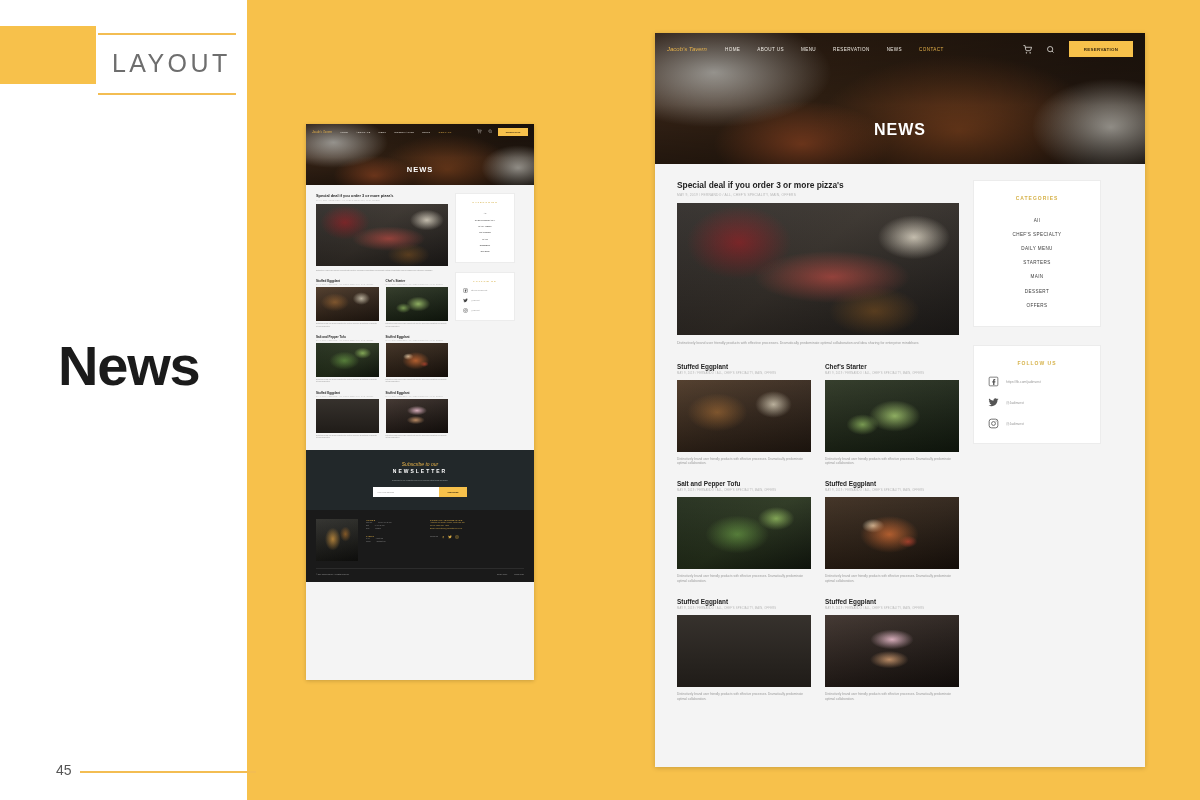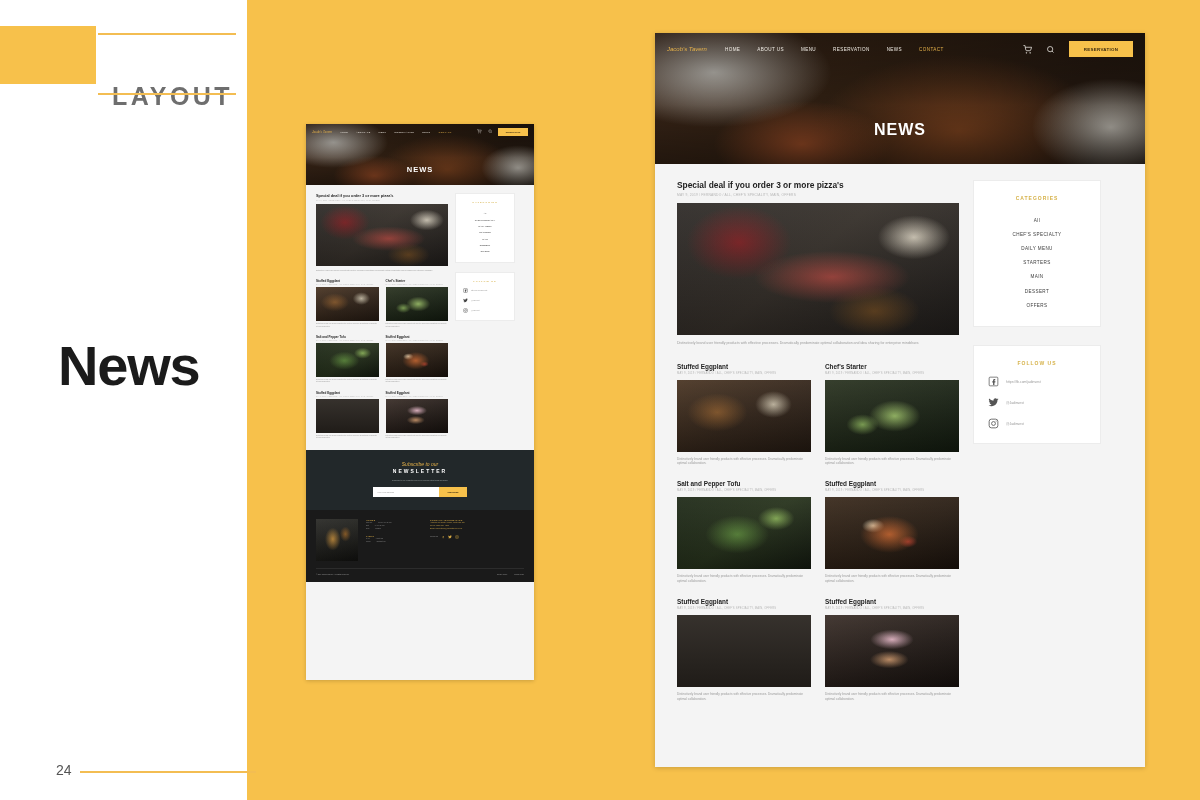--- a/index.html
+++ b/index.html
@@ -39,21 +39,21 @@
     position: absolute; left: 98px; top: 33px; width: 138px; height: 62px;
   }
   .layout-rule {
     position: absolute; left: 0; width: 138px; height: 2px; background: #f3bd52;
   }
   .layout-rule.top { top: 0; }
   .layout-rule.bot { bottom: 0; }
   .layout-word {
     position: absolute; left: 14px; top: 16px;
     font-size: 25px; letter-spacing: 3.4px; color: #6e6e6e;
-    font-weight: 700; font-family: "Liberation Sans", sans-serif; margin-top: 33px;
+    font-weight: 400; font-family: "Liberation Sans", sans-serif;
   }
 
   
   .news-title {
     position: absolute; left: 58px; top: 338px;
     font-size: 56px; font-weight: bold; color: #1b1b1b;
     letter-spacing: -1.2px; line-height: 1;
   }
   .news-para {
     position: absolute; left: 58px; top: 487px; width: 185px;
@@ -282,21 +282,21 @@
   <div class="yellow-strip-left"></div>
 
   <div class="layout-head">
     <div class="layout-rule top"></div>
     <div class="layout-word">LAYOUT</div>
     <div class="layout-rule bot"></div>
   </div>
 
   <div class="news-title">News</div>
 
-  <div class="page-num">24</div>
+  <div class="page-num">45</div>
   <div class="page-rule"></div>
 
   <div class="mock" id="mock-small">
     <div class="hero">
       <div class="hero-inner">
         <div class="navbar">
           <div class="brand">Jacob's Tavern</div>
           <div class="navlinks">
             <a href="#">HOME</a>
             <a href="#">ABOUT US</a>

